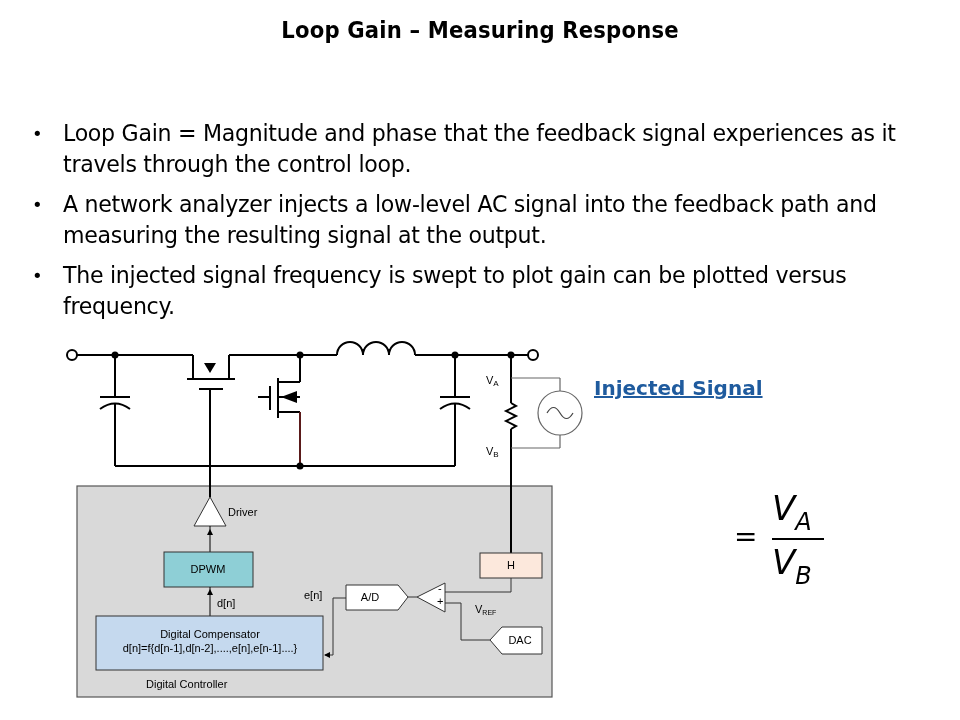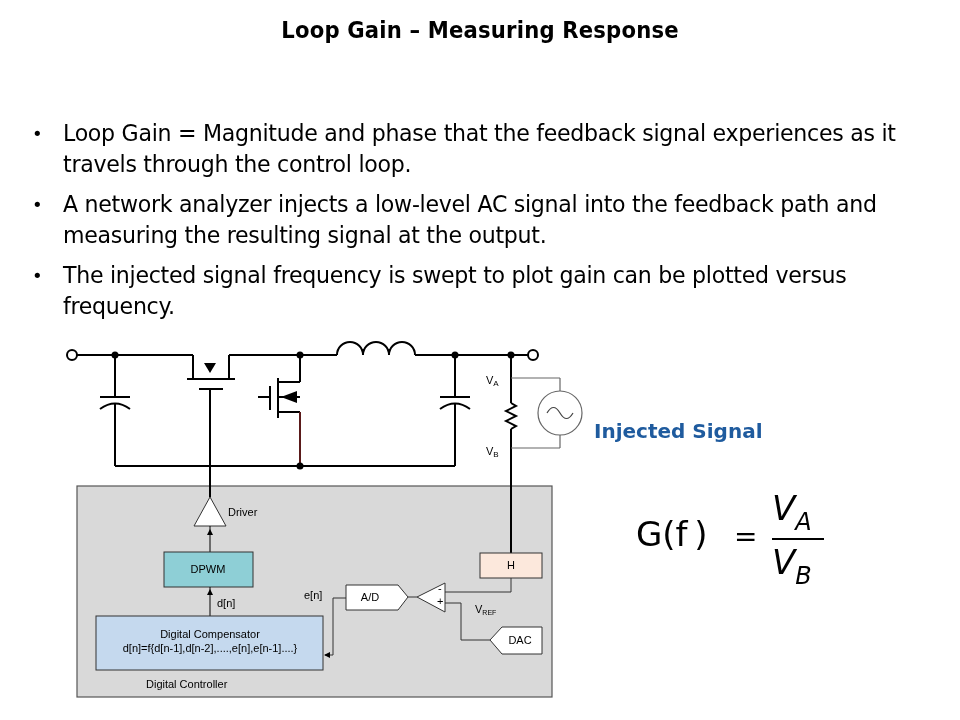--- a/index.html
+++ b/index.html
@@ -8,22 +8,22 @@
   .title { position: absolute; top: 17px; left: 0; width: 960px; text-align: center;
            font-family: "DejaVu Sans", sans-serif; font-weight: bold; font-size: 23px;
            letter-spacing: 0.2px; transform: scaleX(0.92); transform-origin: 50% 50%; }
   .bullets { position: absolute; left: 32px; top: 118px; width: 905px; margin: 0; padding: 0; list-style: none; }
   .bullets li { position: relative; padding-left: 31px; font-size: 23.5px; line-height: 31px;
                 margin-bottom: 9px; font-family: "DejaVu Sans", sans-serif; letter-spacing: -0.3px; }
   .bullets li .dot { position: absolute; left: 0; top: 0; font-size: 18px; }
   .bullets li .txt { display: inline-block; transform: scaleX(0.94); transform-origin: 0 50%; width: 930px; }
   svg.diagram { position: absolute; left: 0; top: 0; }
   .lbl { font-family: "Liberation Sans", sans-serif; font-size: 11px; fill: #000; }
-  .injected { position: absolute; left: 594px; top: 419px; font-family: "DejaVu Sans", sans-serif;
-              font-weight: bold; font-size: 20px; color: #1f5b9e; }
+  .injected { position: absolute; left: 594px; top: 376px; font-family: "DejaVu Sans", sans-serif;
+              font-weight: bold; font-size: 20px; color: #1f5b9e; text-decoration: underline; }
   .formula { position: absolute; left: 636px; top: 486px; width: 200px; height: 110px;
              font-family: "DejaVu Sans", sans-serif; }
   .formula .lhs { position: absolute; left: 0; top: 28px; font-size: 34px; }
   .formula .eq { position: absolute; left: 98px; top: 34px; font-size: 28px; }
   .formula .num { position: absolute; left: 136px; top: 2px; font-size: 34px; font-style: italic; }
   .formula .den { position: absolute; left: 136px; top: 56px; font-size: 34px; font-style: italic; }
   .formula .sub { font-size: 24px; position: relative; top: 10px; }
   .formula .bar { position: absolute; left: 136px; top: 52px; width: 52px; height: 2px; background: #000; }
 </style>
 </head>
@@ -142,18 +142,17 @@
   <rect x="480" y="553" width="62" height="25" fill="#fce8dc" stroke="#333" stroke-width="1"></rect>
   <text class="lbl" x="511" y="569" text-anchor="middle">H</text>
 
   <polygon points="490,640 502,627 542,627 542,654 502,654" fill="#fff" stroke="#333" stroke-width="1"></polygon>
   <text class="lbl" x="520" y="644" text-anchor="middle">DAC</text>
 </svg>
 
 <div class="injected">Injected Signal</div>
 
 <div class="formula">
-  <span class="lhs">G(f )</span>
   <span class="eq">=</span>
   <span class="num"><span>V</span><span class="sub">A</span></span>
   <div class="bar"></div>
   <span class="den"><span>V</span><span class="sub">B</span></span>
 </div>
 
 </body></html>

